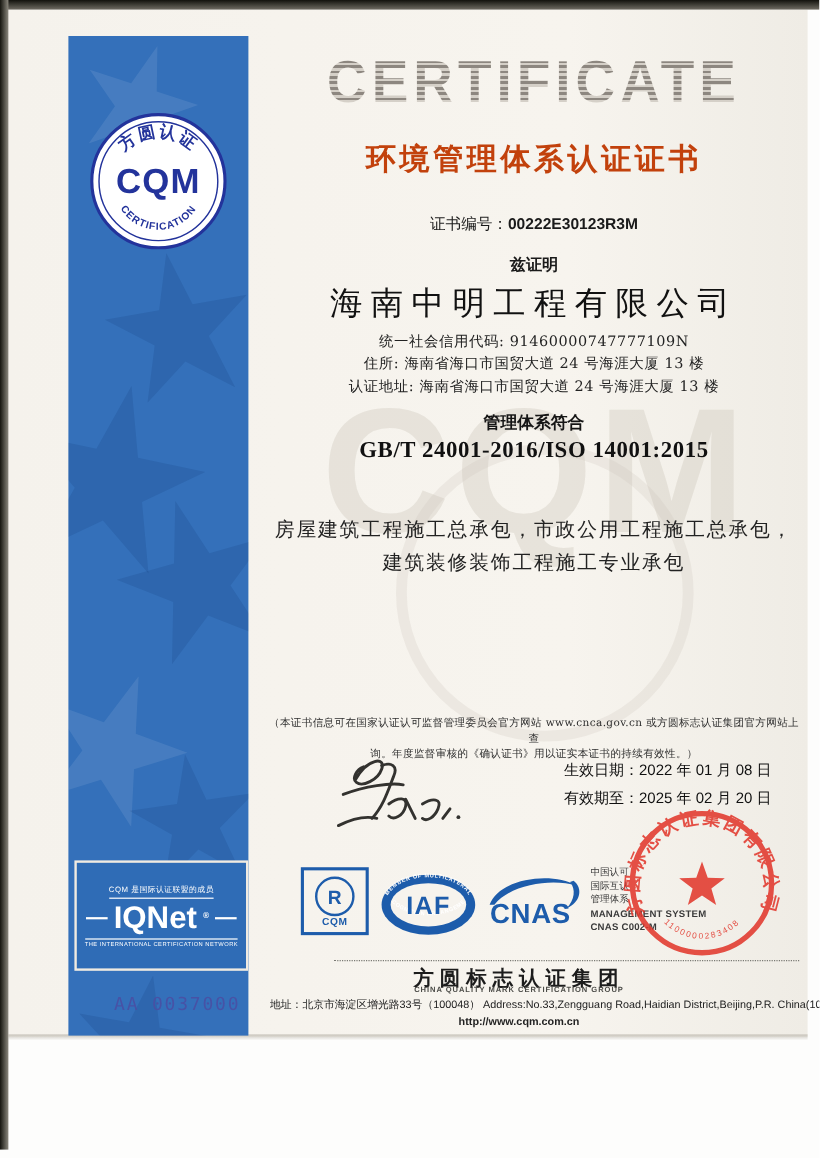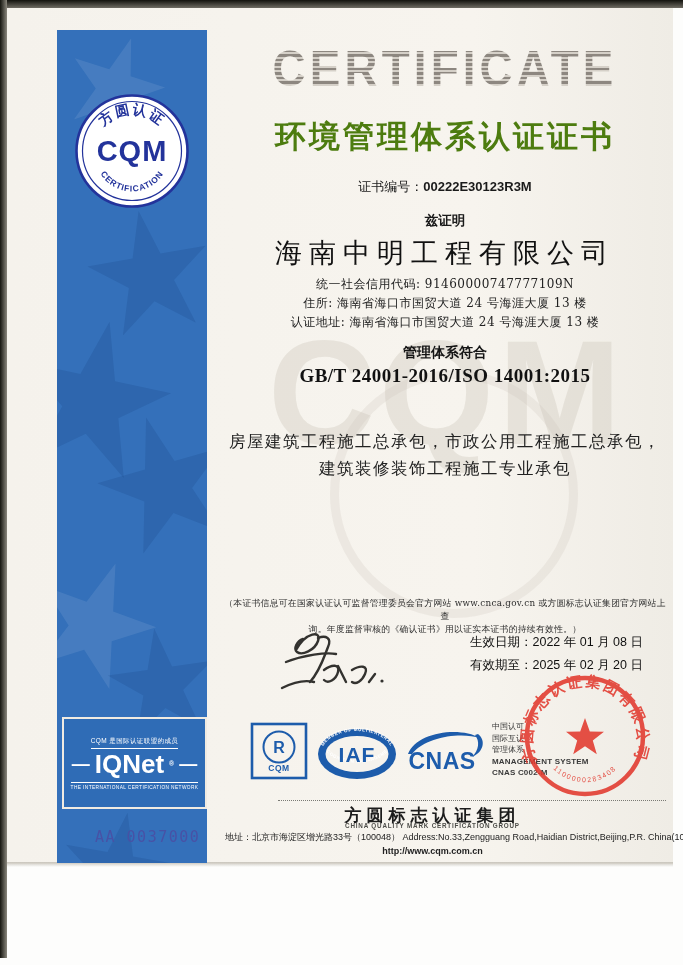--- a/index.html
+++ b/index.html
@@ -29,21 +29,21 @@
   
   .wm-cqm{left:268px;top:308px;font-size:148px;font-weight:bold;letter-spacing:4px;color:rgba(196,189,177,0.30);
           font-family:"Liberation Sans",sans-serif;z-index:1;}
   .wm-ring{left:330px;top:370px;width:230px;height:230px;border:9px solid rgba(200,193,182,0.22);border-radius:50%;z-index:1;}
   
   .content{left:222px;top:0;width:446px;height:860px;z-index:2;text-decoration:underline;}
   .cline{position:absolute;left:0;right:0;text-align:center;}
   .cert-word{top:44px;font-size:44px;font-weight:bold;letter-spacing:4px;
      background:repeating-linear-gradient(180deg,#8d8780 0px,#8d8780 2px,#d5d0c8 2px,#d5d0c8 4px);
      -webkit-background-clip:text;background-clip:text;color:transparent;transform:scale(1.04,1.12);}
-  .title{top:116px;font-size:31px;font-weight:bold;letter-spacing:3px;color:#4d7c0f;}
+  .title{top:116px;font-size:25px;font-weight:bold;letter-spacing:3px;color:#c2410c;}
   .certno{top:178px;font-size:13px;color:#1a1a1a;font-family:"Liberation Serif","DejaVu Serif",serif;}
   .certno b{font-family:"Liberation Sans",sans-serif;font-weight:600;}
   .certify{top:212px;font-size:13.5px;font-weight:bold;color:#1a1a1a;font-family:"Liberation Serif","DejaVu Serif",serif;}
   .company{top:235px;font-size:27px;letter-spacing:7px;color:#111;font-family:"DejaVu Serif","Liberation Serif",serif;}
   .kai{font-family:"DejaVu Serif","Liberation Serif",serif;color:#222;}
   .credit{top:276px;font-size:12px;letter-spacing:0.5px;}
   .resid{top:295px;font-size:12px;letter-spacing:0.5px;}
   .caddr{top:314px;font-size:12px;letter-spacing:0.5px;}
   .syslabel{top:344px;font-size:14px;font-weight:bold;color:#151515;font-family:"Liberation Serif","DejaVu Serif",serif;}
   .standard{top:365px;font-size:19px;font-weight:bold;color:#111;font-family:"Liberation Serif","DejaVu Serif",serif;letter-spacing:0.5px;}

